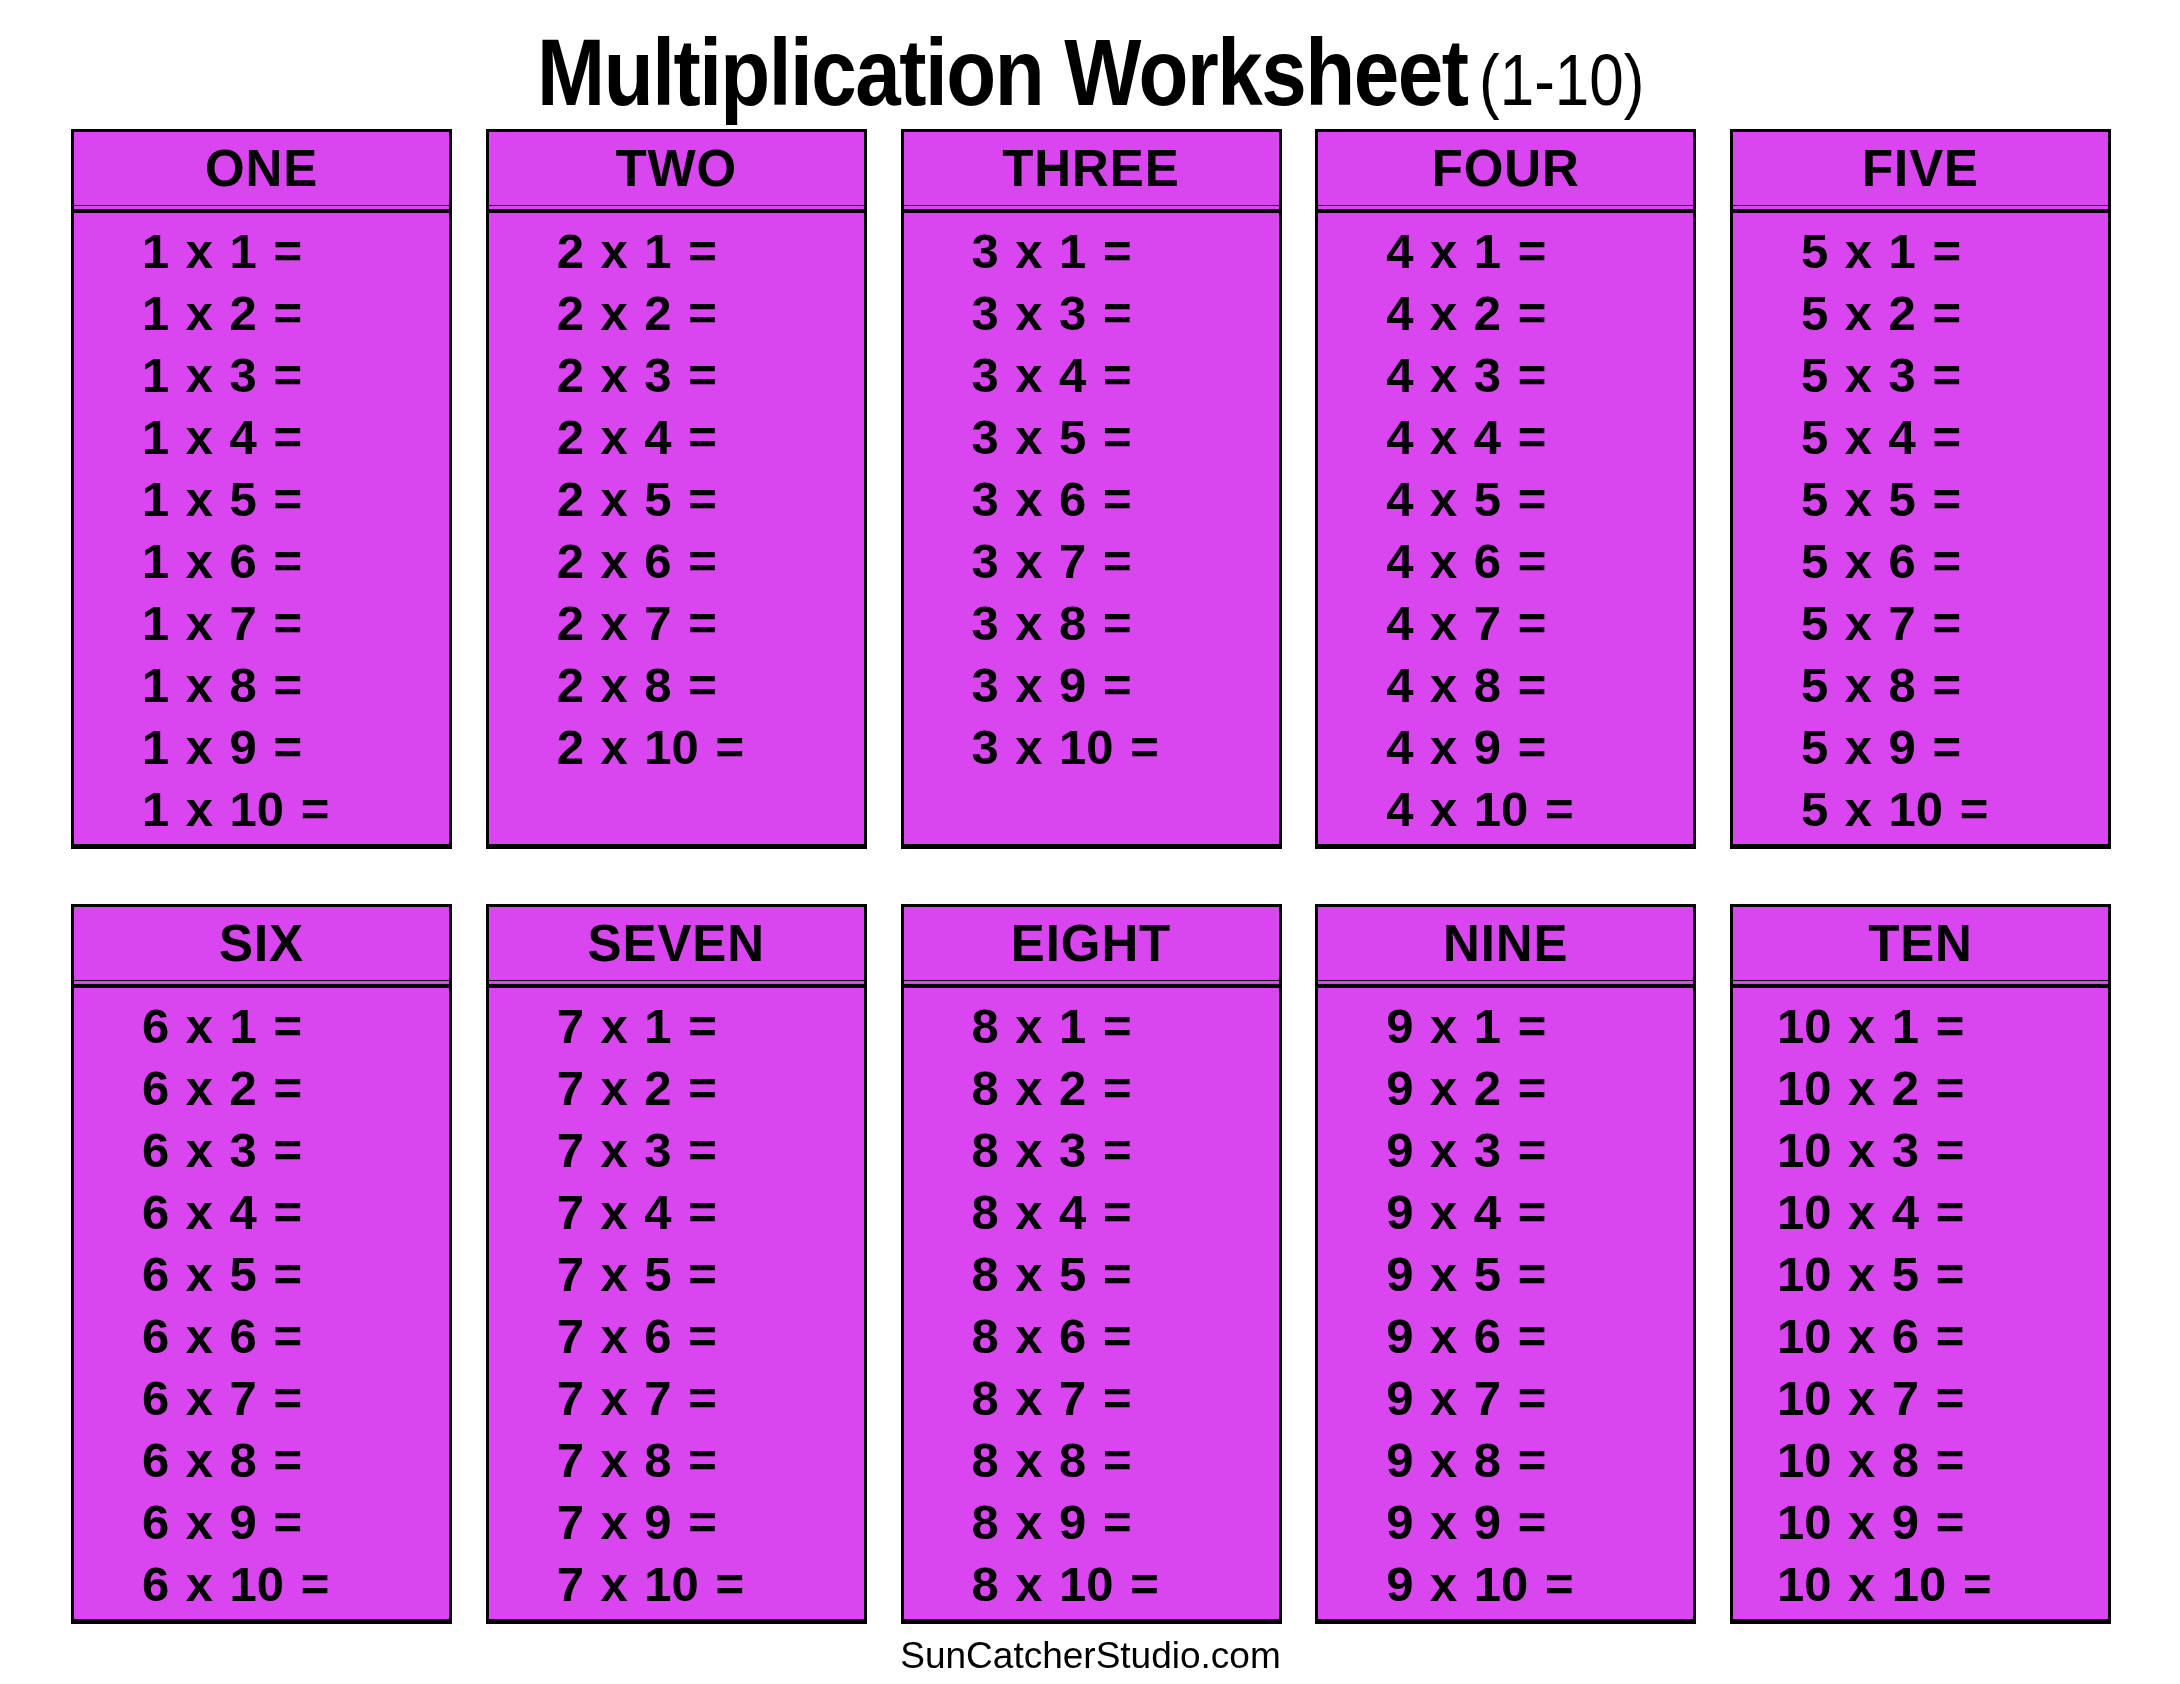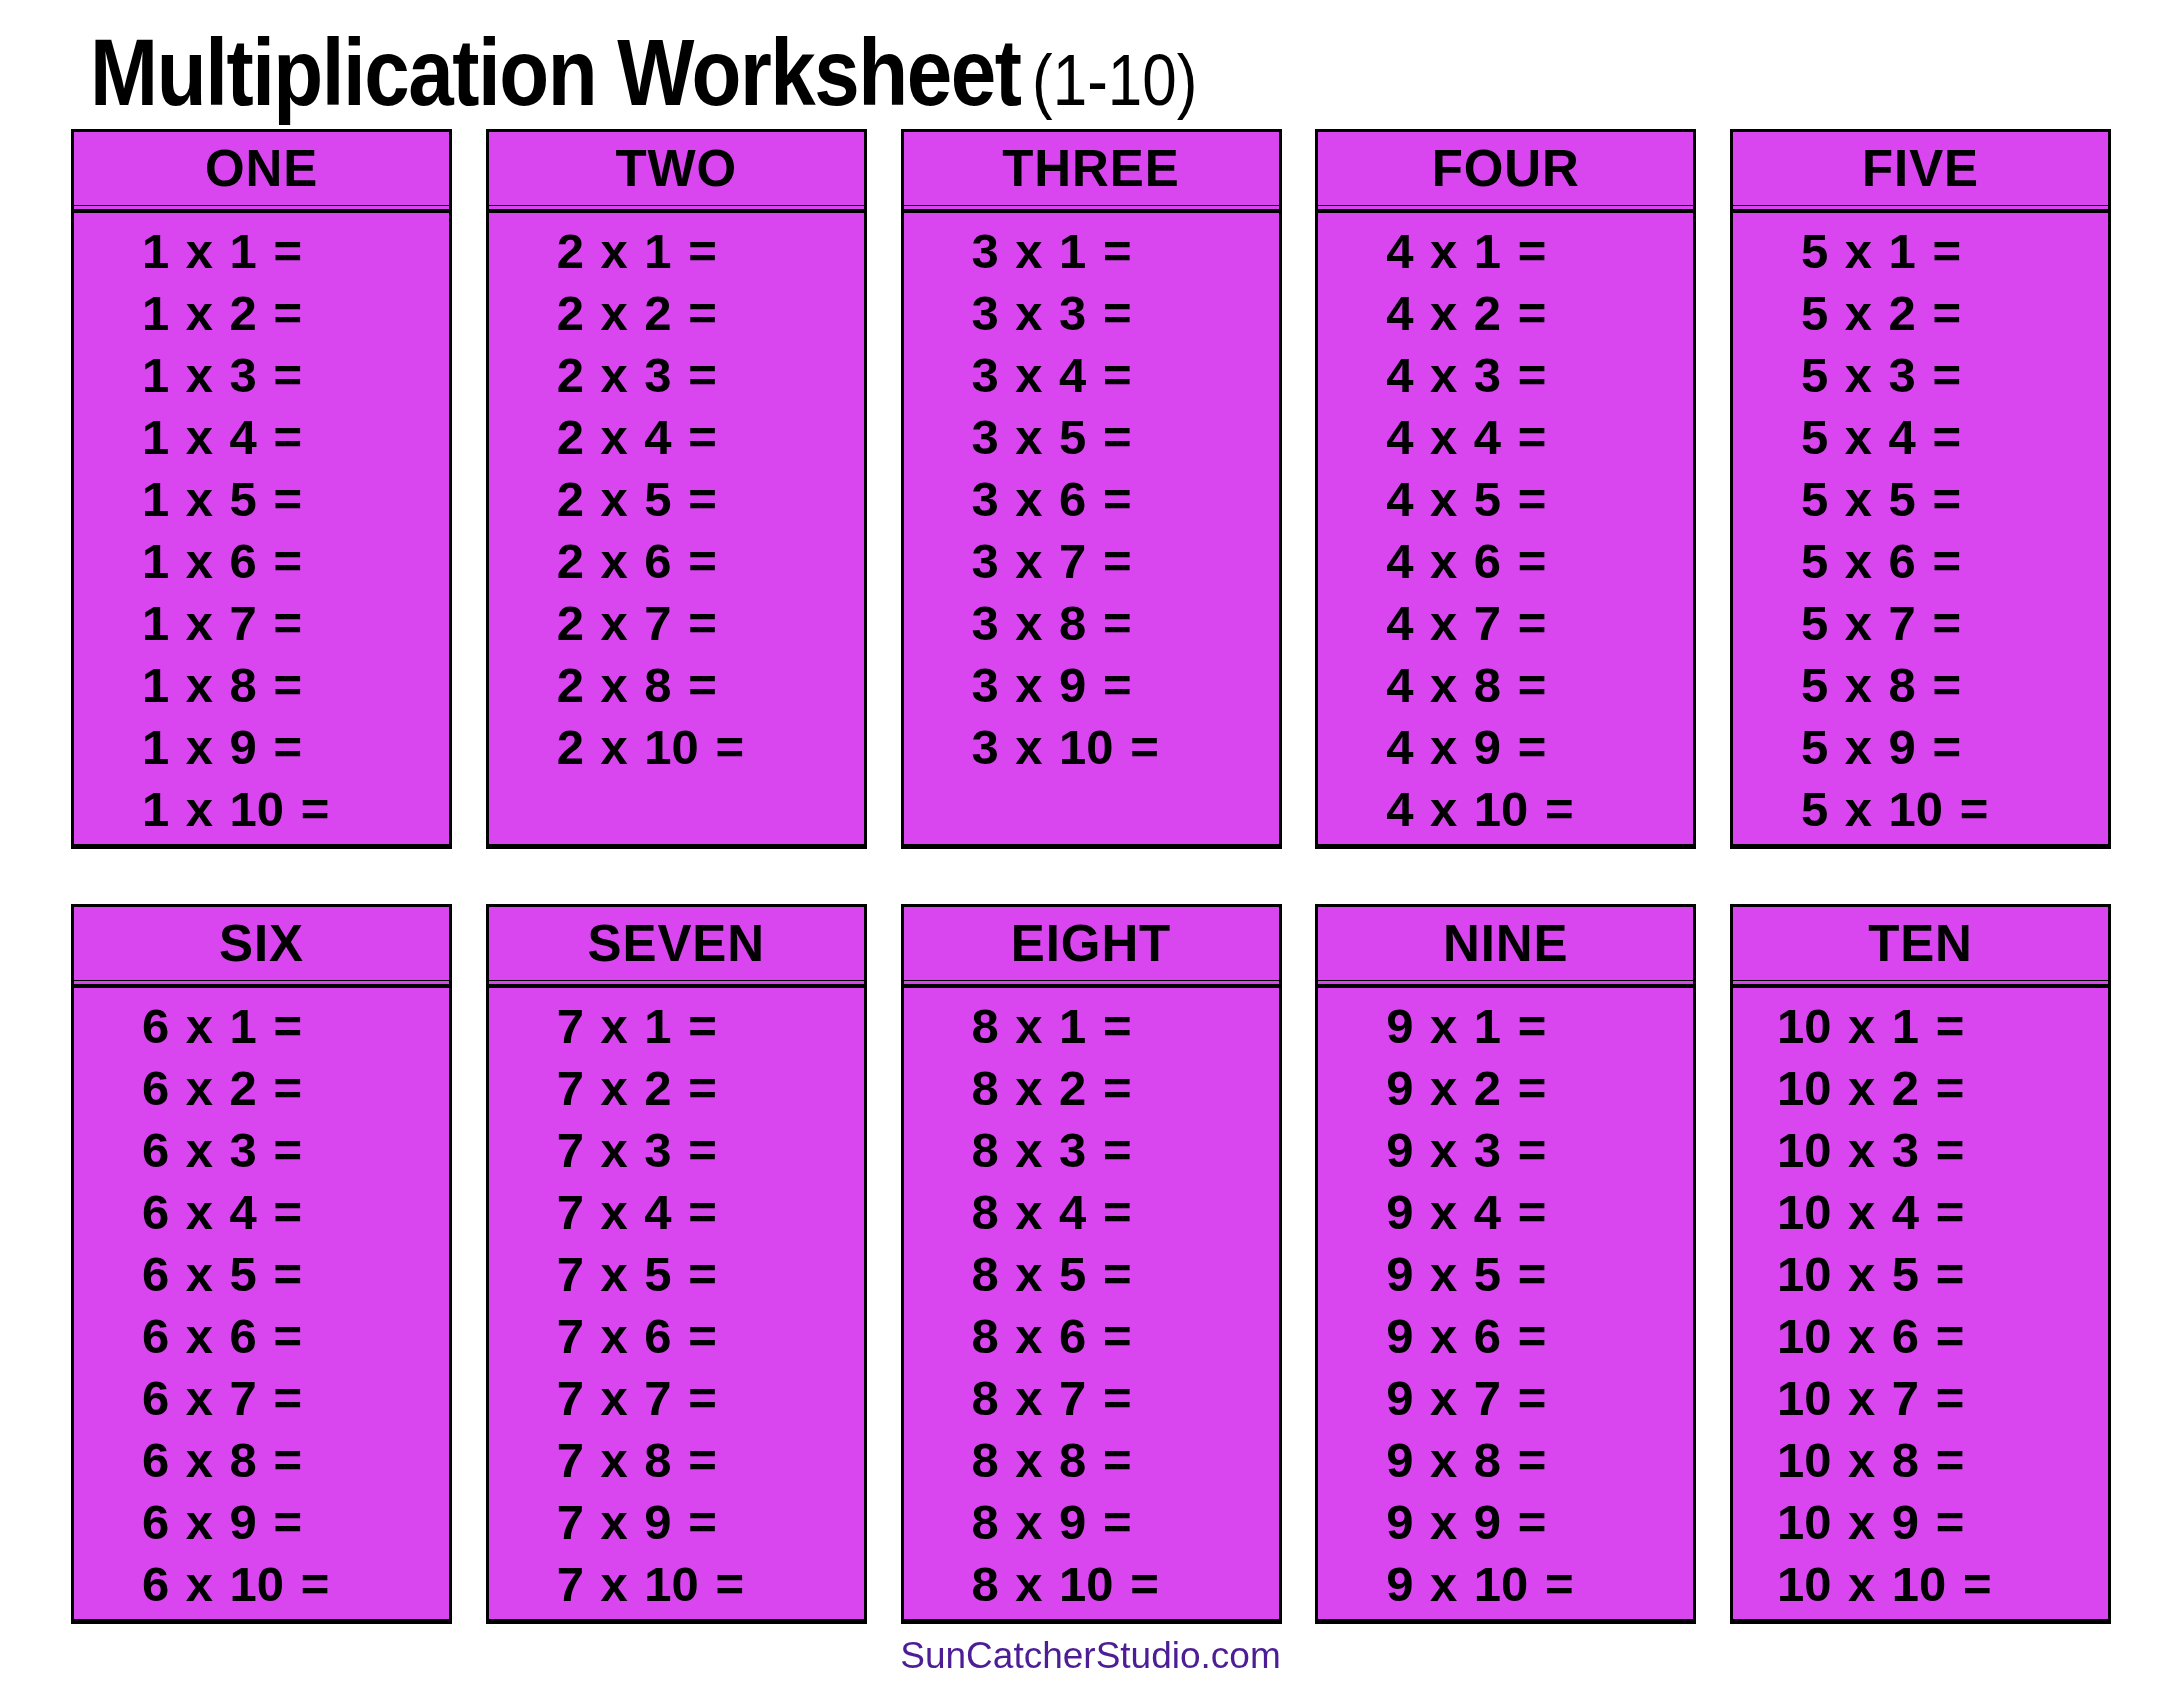--- a/index.html
+++ b/index.html
@@ -13,20 +13,21 @@
     position: relative;
     width: 2181px;
     height: 1685px;
     background: #ffffff;
     overflow: hidden;
   }
   .title {
     margin: 20.4px 0 0 0;
     height: 104px;
     line-height: 104px;
+    text-align: center;
     font-weight: bold;
     font-size: 95px;
     white-space: nowrap;
   }
   .title-scale {
     display: inline-block;
     transform: scaleX(0.86);
     transform-origin: 50% 50%;
     letter-spacing: -1.7px;
   }
@@ -76,21 +77,21 @@
   .card.two-digit .card-body {
     padding-left: 44px;
   }
   .problem-row {
     height: 62px;
   }
   .footer {
     margin-top: 10.2px;
     text-align: center;
     font-size: 37px;
-    color: #4c1d95;
+    color: #000000;
   }
 </style>
 </head>
 <body>
 
 <div class="page">
 
   <h1 class="title">
     <span class="title-scale"><span>Multiplication Worksheet</span><span class="title-range">(1-10)</span>
     </span>

